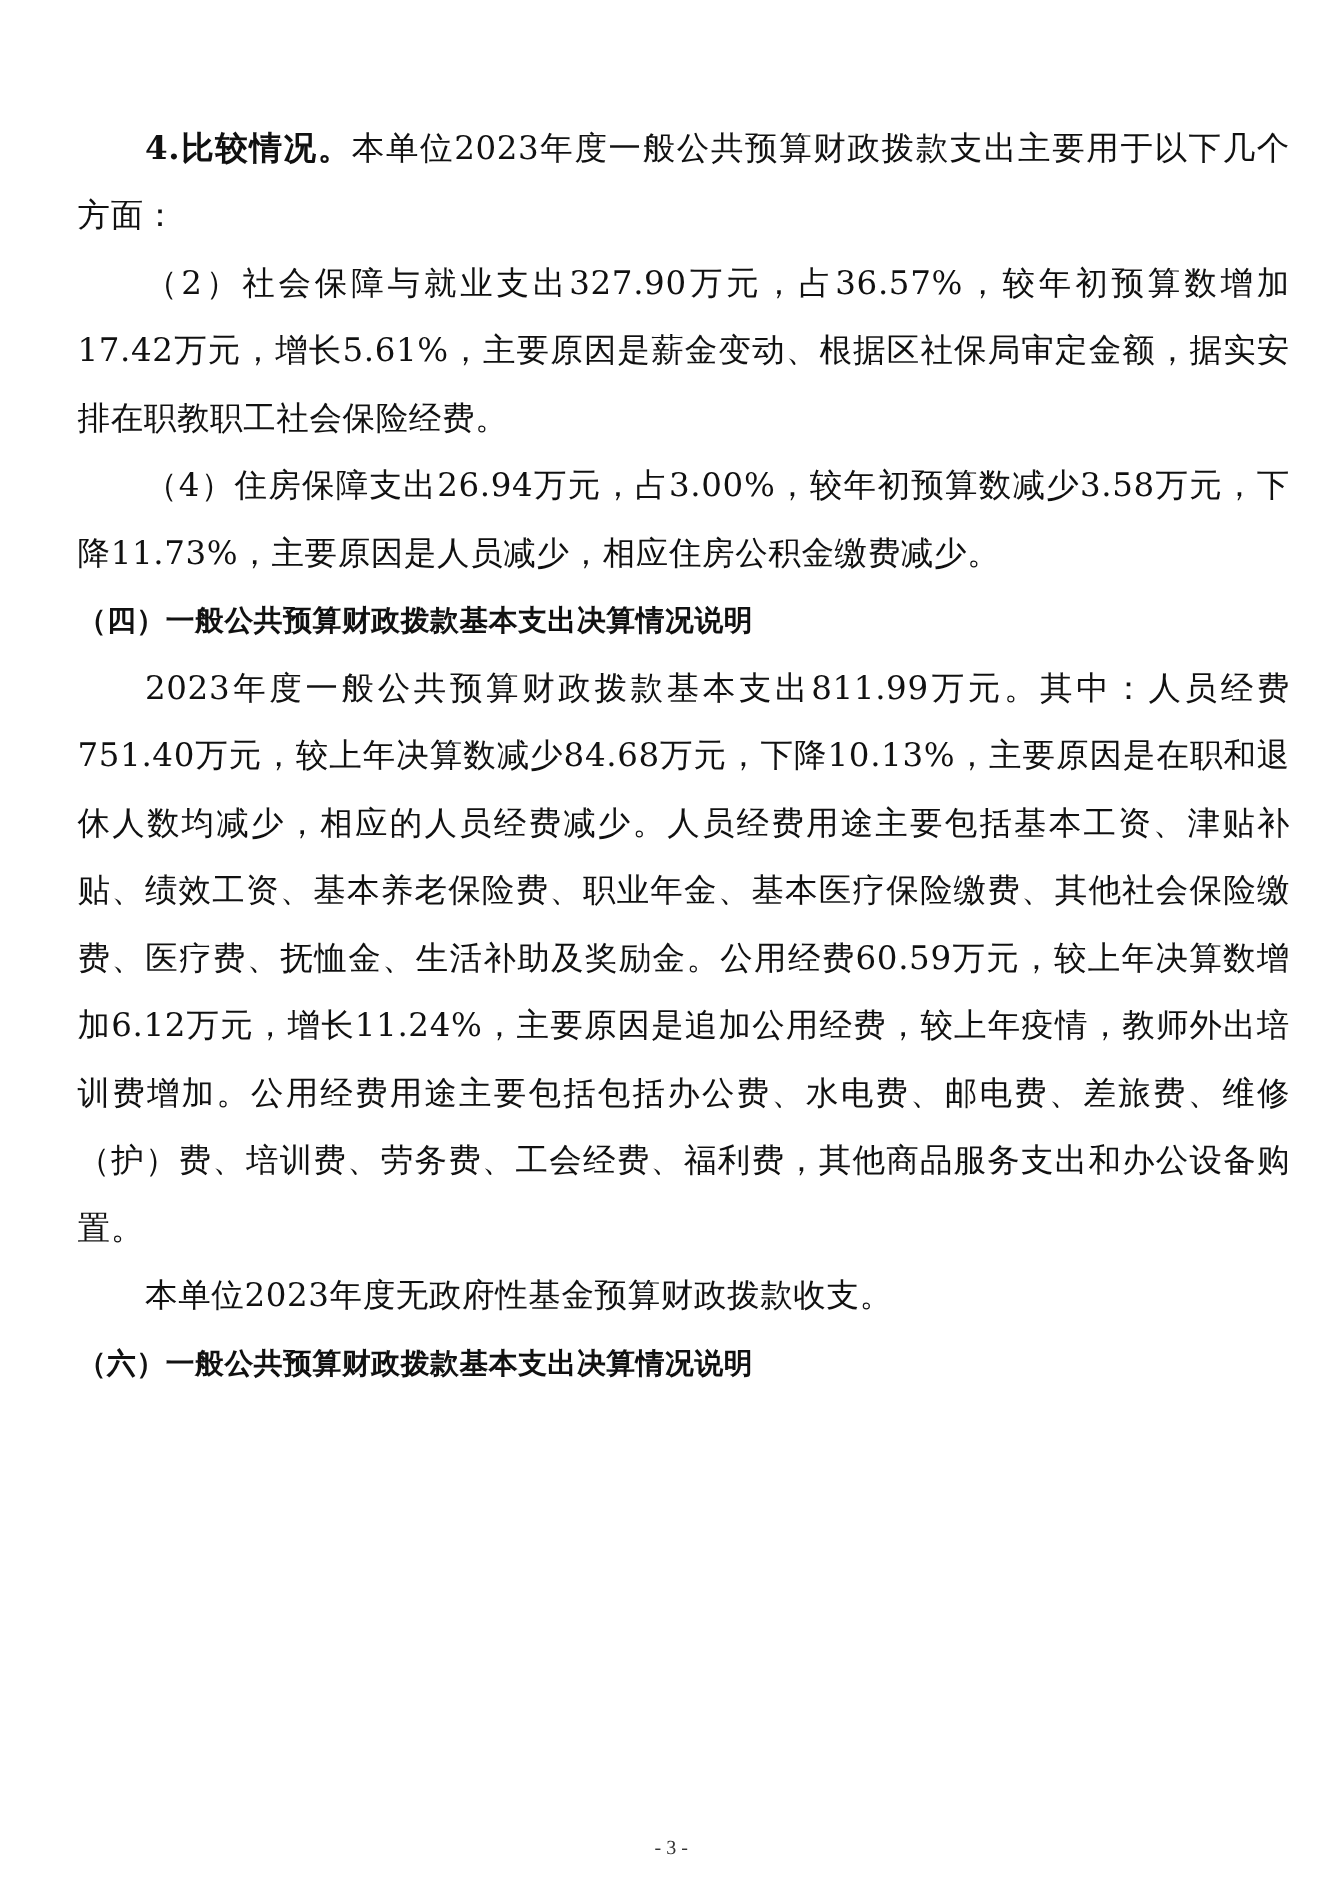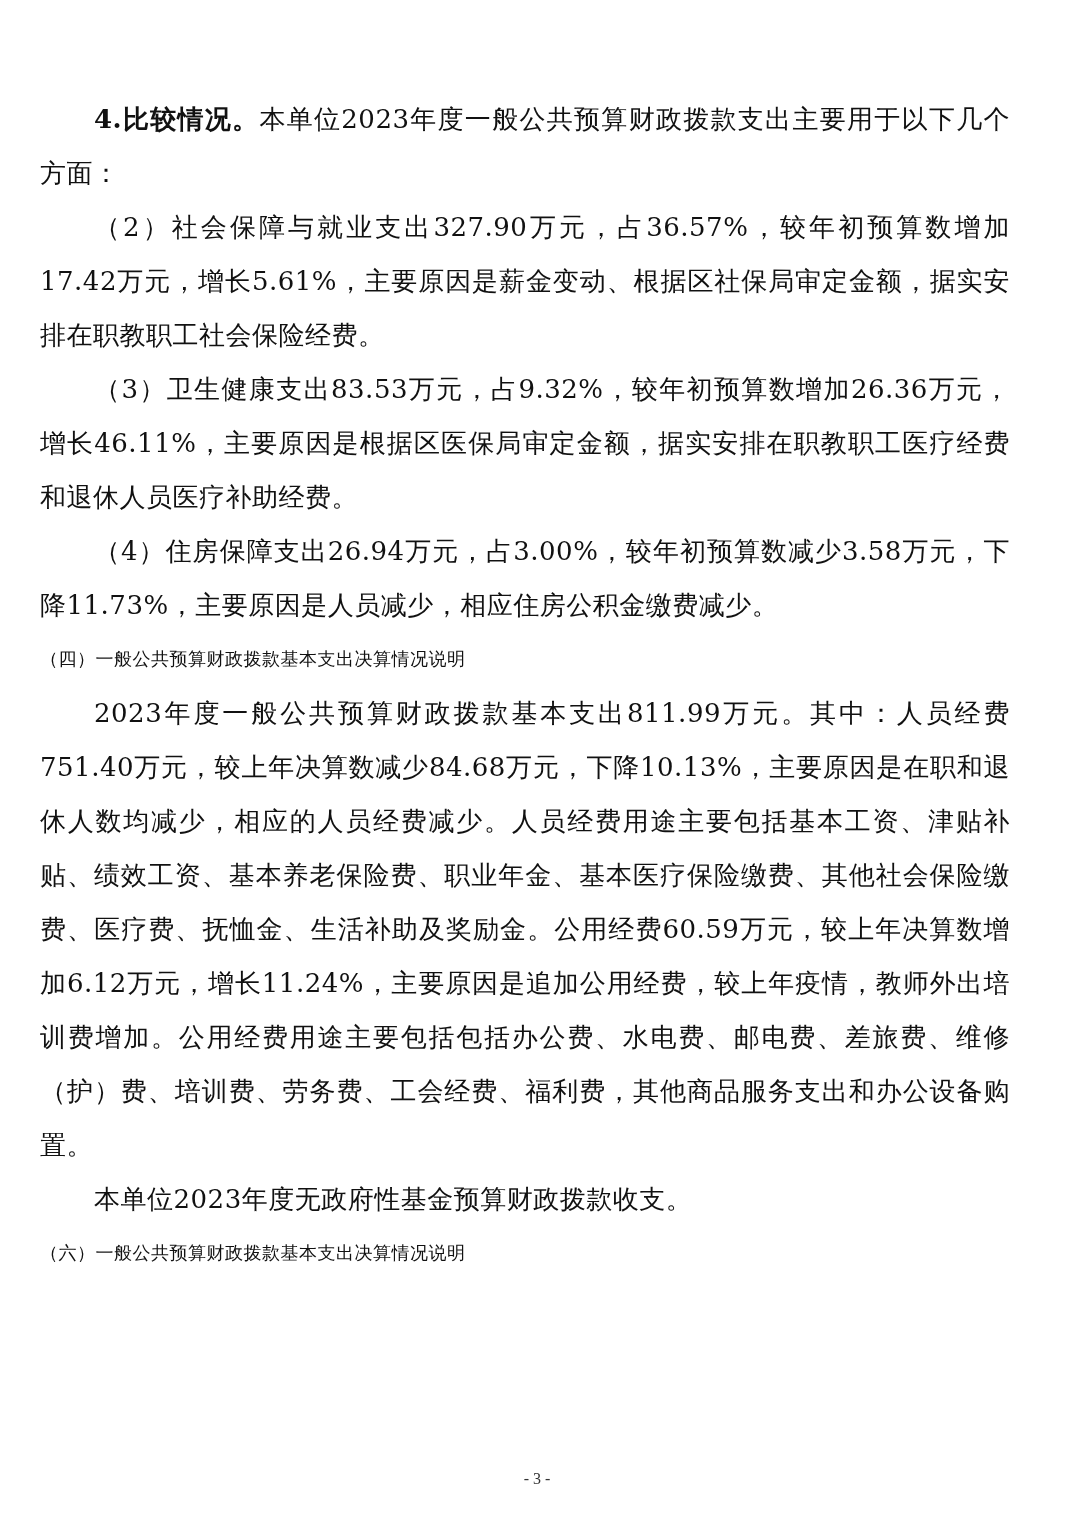--- a/index.html
+++ b/index.html
@@ -10,41 +10,41 @@
     body {
       width: 1074px;
       height: 1520px;
       position: relative;
       overflow: hidden;
       font-family: "DejaVu Serif", "Liberation Serif", serif;
       color: #111111;
     }
     .page {
       position: absolute;
-      left: 40px;
+      left: 62px;
       top: 92px;
       width: 970px;
     }
     .p {
       font-size: 26px;
       line-height: 54px;
       text-align: justify;
       letter-spacing: 0.5px;
       margin: 0;
     }
     .indent {
       text-indent: 54px;
     }
     .bold {
       font-weight: bold;
     }
     .heading {
-      font-size: 18px;
+      font-size: 23px;
       line-height: 54px;
-      font-weight: normal;
+      font-weight: bold;
       margin: 0;
       letter-spacing: 0.5px;
     }
     .footer {
       position: absolute;
       left: 0;
       width: 1074px;
       top: 1470px;
       text-align: center;
       font-size: 16px;
@@ -54,21 +54,20 @@
   </style>
 </head>
 <body>
 
 <div class="page">
   <p class="p indent"><span class="bold">4.比较情况。</span><span>本单位2023年度一般公共预算财政拨款支出主要用于以下几个方面：</span></p>
 
 
   <p class="p indent">（2）社会保障与就业支出327.90万元，占36.57%，较年初预算数增加17.42万元，增长5.61%，主要原因是薪金变动、根据区社保局审定金额，据实安排在职教职工社会保险经费。</p>
 
-  <p class="p indent">（3）卫生健康支出83.53万元，占9.32%，较年初预算数增加26.36万元，增长46.11%，主要原因是根据区医保局审定金额，据实安排在职教职工医疗经费和退休人员医疗补助经费。</p>
 
   <p class="p indent">（4）住房保障支出26.94万元，占3.00%，较年初预算数减少3.58万元，下降11.73%，主要原因是人员减少，相应住房公积金缴费减少。</p>
 
   <h3 class="heading">（四）一般公共预算财政拨款基本支出决算情况说明</h3>
 
   <p class="p indent">2023年度一般公共预算财政拨款基本支出811.99万元。其中：人员经费751.40万元，较上年决算数减少84.68万元，下降10.13%，主要原因是在职和退休人数均减少，相应的人员经费减少。人员经费用途主要包括基本工资、津贴补贴、绩效工资、基本养老保险费、职业年金、基本医疗保险缴费、其他社会保险缴费、医疗费、抚恤金、生活补助及奖励金。公用经费60.59万元，较上年决算数增加6.12万元，增长11.24%，主要原因是追加公用经费，较上年疫情，教师外出培训费增加。公用经费用途主要包括包括办公费、水电费、邮电费、差旅费、维修（护）费、培训费、劳务费、工会经费、福利费，其他商品服务支出和办公设备购置。</p>
 
 
   <p class="p indent">本单位2023年度无政府性基金预算财政拨款收支。</p>
 

